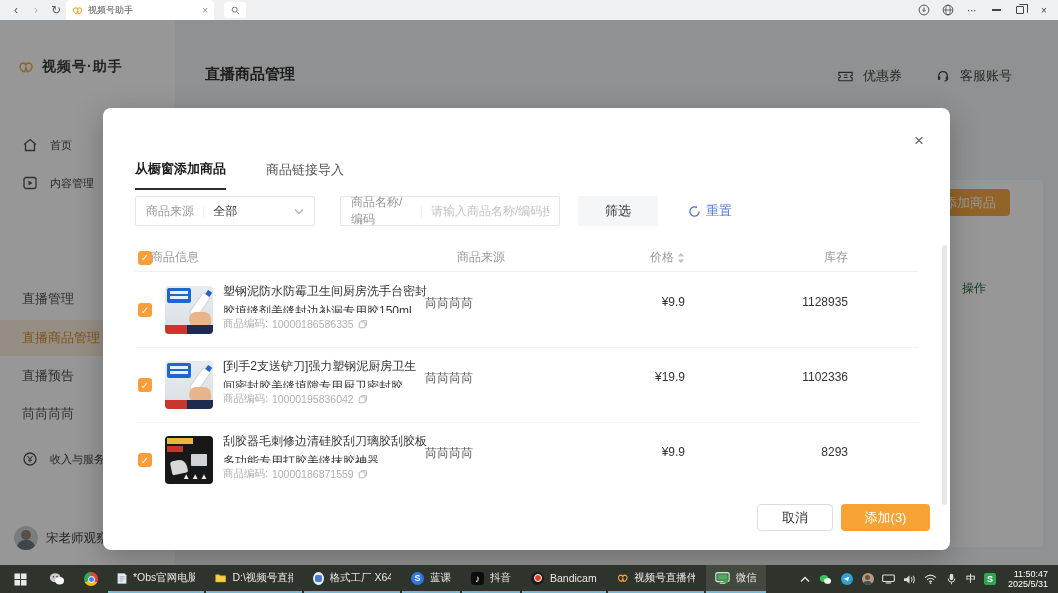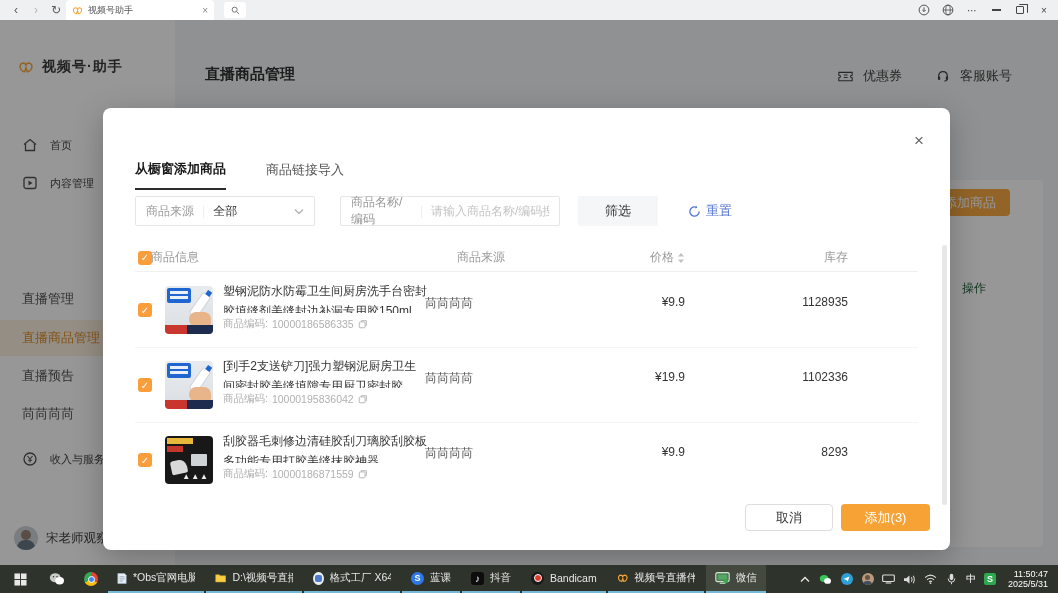--- a/index.html
+++ b/index.html
@@ -90,21 +90,21 @@
   .thumb-seal .strip { position:absolute; left:0; bottom:0; width:100%; height:9px; background:linear-gradient(90deg,#c8362e 0 45%,#1d2b4e 45% 100%); }
   .thumb-scraper { background:#181818; position:relative; }
   .thumb-scraper .y1 { position:absolute; left:2px; top:2px; width:26px; height:6px; background:#e7b83a; }
   .thumb-scraper .r1 { position:absolute; left:2px; top:10px; width:16px; height:6px; background:#c4372c; }
   .thumb-scraper .glove { position:absolute; left:6px; bottom:10px; width:16px; height:14px; background:#d8d8d8; border-radius:3px 8px 2px 2px; transform:rotate(-12deg); }
   .thumb-scraper .panel { position:absolute; right:6px; top:18px; width:16px; height:12px; background:#cfd3d6; border-radius:1px; }
   .thumb-scraper .tri { position:absolute; right:4px; bottom:3px; color:#eee; font-size:8px; letter-spacing:1px; }
 
   .m-scroll { position:absolute; right:3px; top:137px; width:5px; height:260px; background:#e7e7e7; border-radius:3px; cursor:pointer; }
   .m-footer { position:absolute; right:20px; bottom:19px; display:flex; gap:8px; }
-  .btn-cancel { width:88px; height:27px; background:#fff; border:1px solid #ddd; border-radius:4px; font-size:13px; color:#333; cursor:pointer; font-family:inherit; }
+  .btn-cancel { width:76px; height:27px; background:#fff; border:1px solid #ddd; border-radius:4px; font-size:13px; color:#333; cursor:pointer; font-family:inherit; }
   .btn-confirm { width:89px; height:27px; background:#f7a234; border:none; border-radius:4px; font-size:13px; color:#fff; cursor:pointer; font-family:inherit; }
 
   
   .taskbar { position:absolute; left:0; bottom:0; width:1058px; height:28px; background:#2e332b; display:flex; align-items:stretch; z-index:30; }
   .tb-start { width:40px; display:flex; align-items:center; justify-content:center; cursor:pointer; }
   .tb-icon-btn { width:34px; display:flex; align-items:center; justify-content:center; cursor:pointer; }
   .tb-app { display:flex; align-items:center; gap:6px; padding:0 9px; max-width:96px; border-bottom:2px solid #76b9d6; cursor:pointer; margin-right:2px; }
   .tb-app.active { background:#44493f; }
   .tb-app .t { font-size:10.5px; color:#e8e8e8; white-space:nowrap; overflow:hidden; max-width:62px; }
   .tb-tray { margin-left:auto; display:flex; align-items:center; gap:7px; padding-right:6px; }

